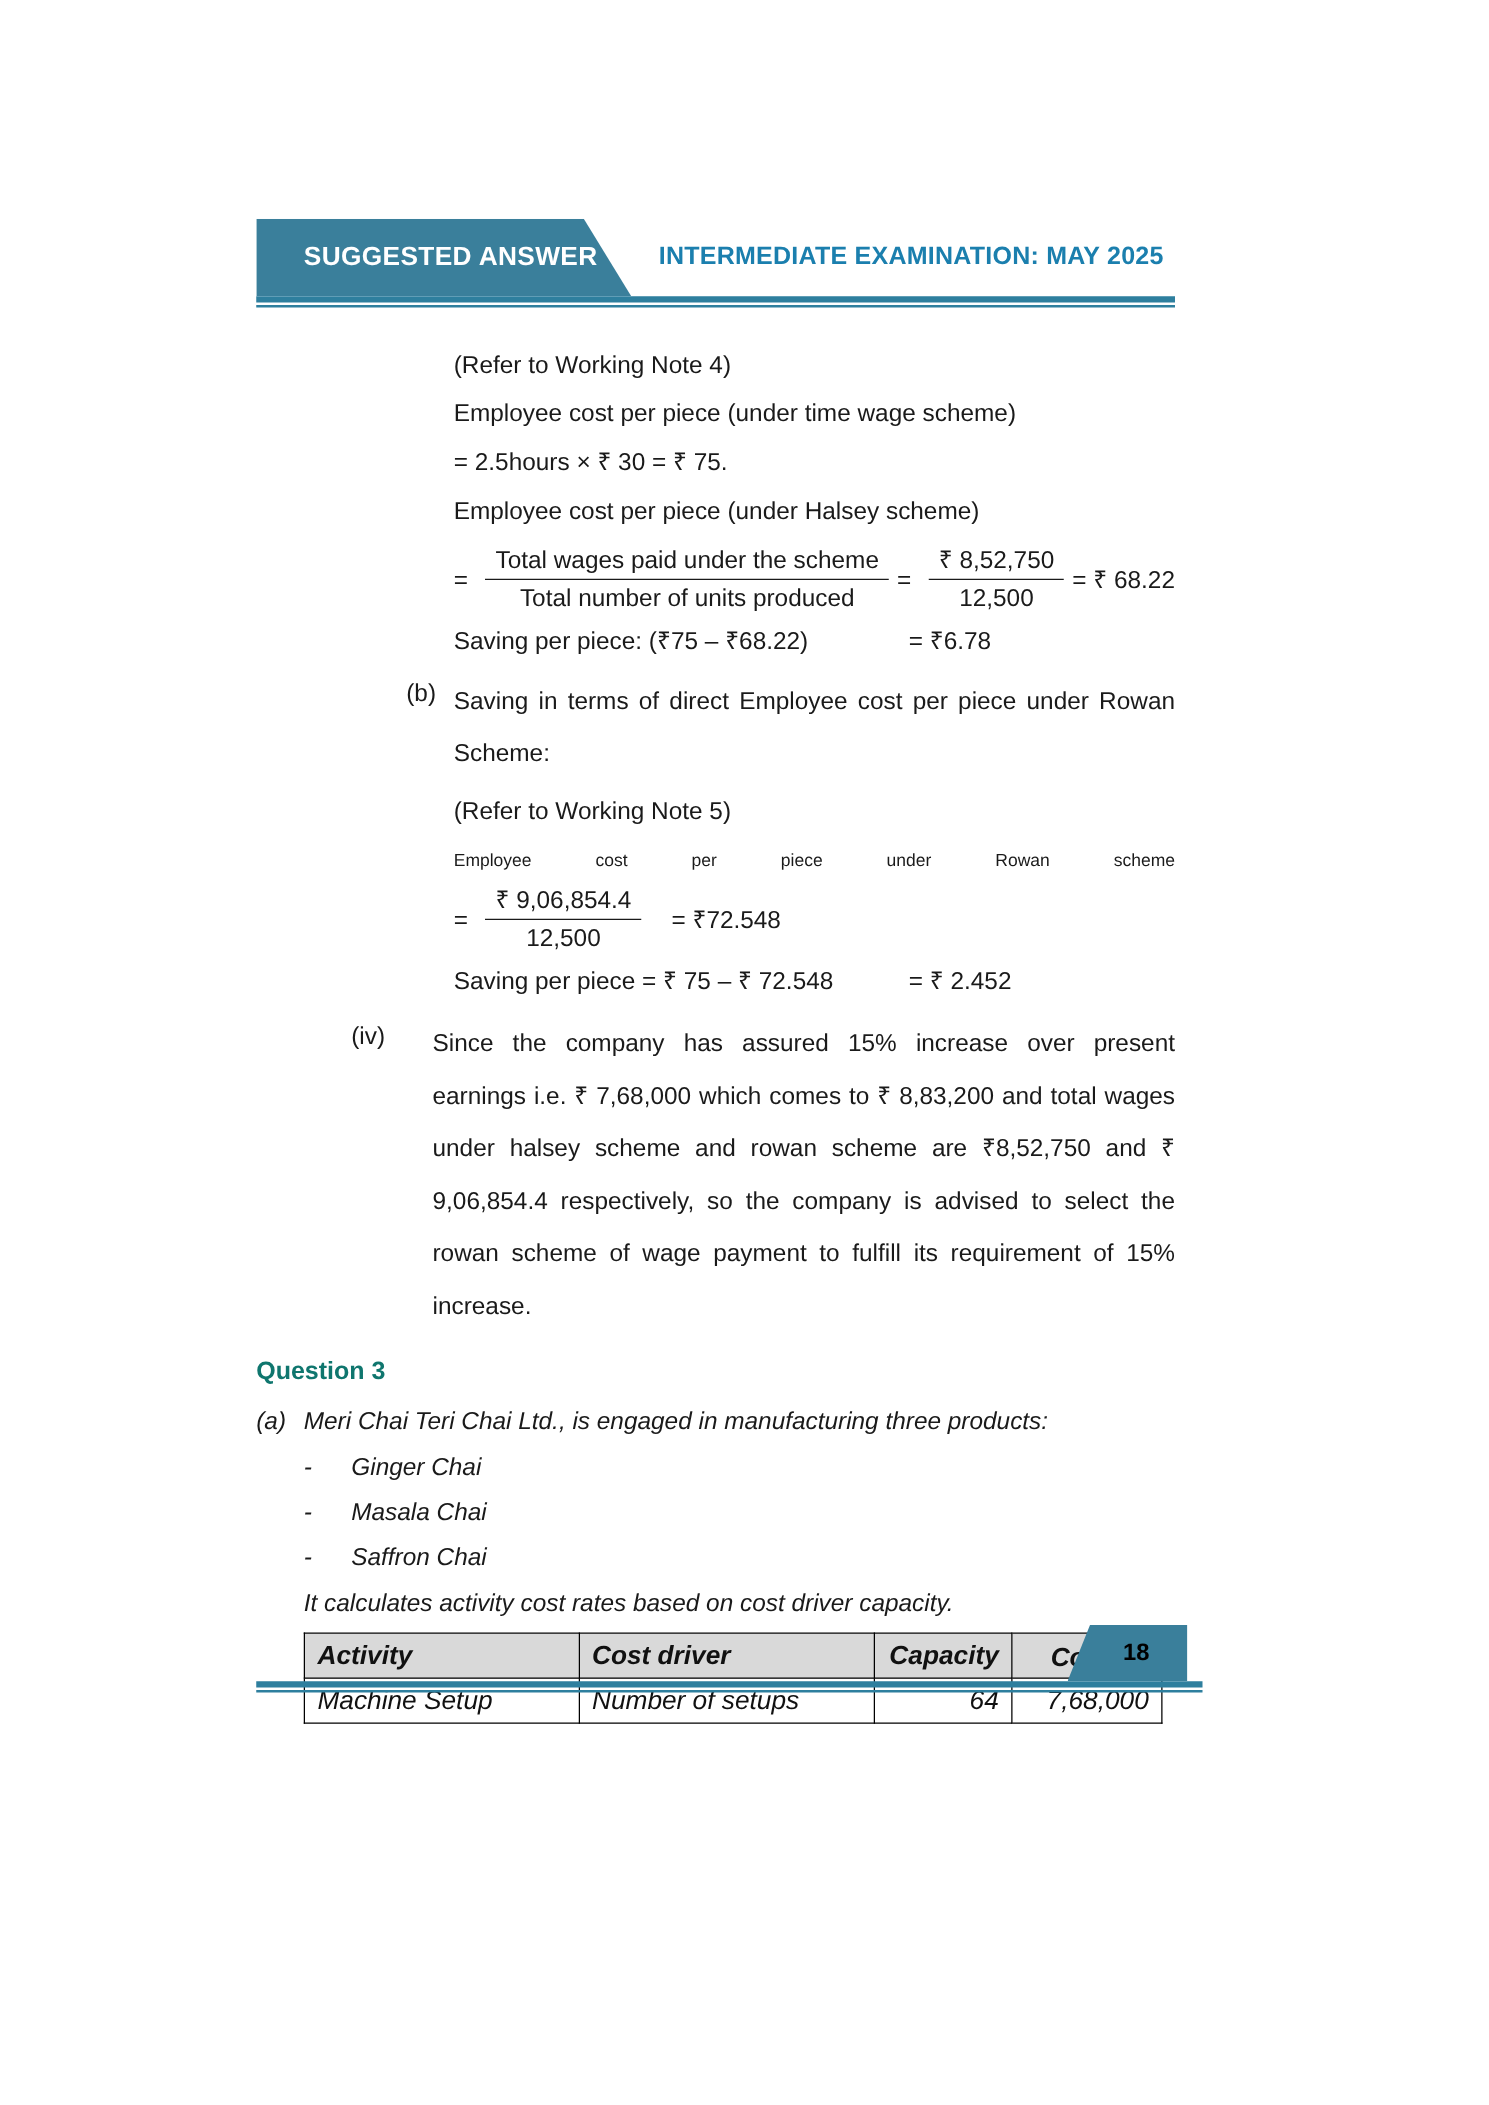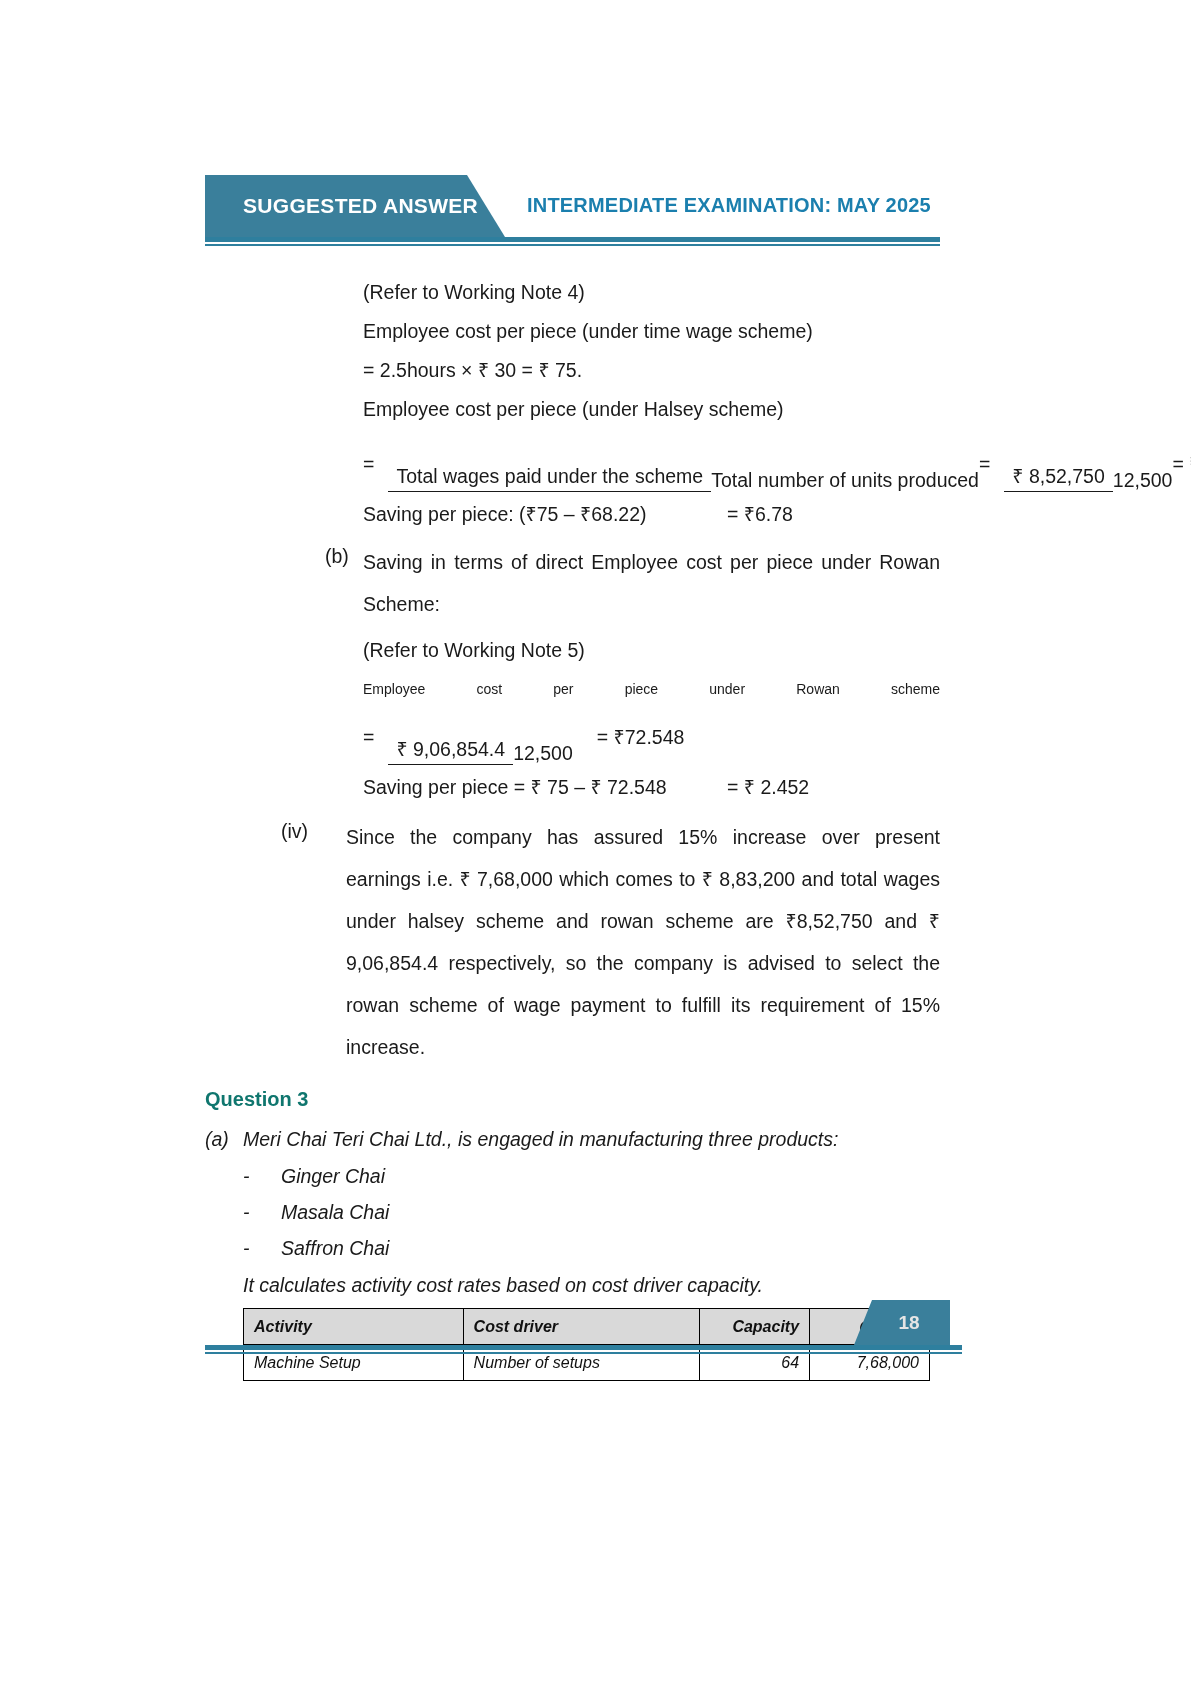--- a/index.html
+++ b/index.html
@@ -35,21 +35,21 @@
   .rule-thin  { height:2px; background:var(--teal-line, #2e7f9e); }
 
   
   .content { margin-left:205px; width:735px; padding-top:34px; font-size:19.5px; }
   .sec-a { margin-left:158px; width:577px; }
   p.line { font-size:19.5px; line-height:24px; margin:0 0 15px; }
   .formula-row { display:flex; align-items:center; margin:4px 0 10px; font-size:19.5px; line-height:24px; }
   .formula-row.spread-groups { justify-content:space-between; }
   .fgroup { display:flex; align-items:center; }
   .fgroup .eq { margin-right:14px; }
-  .frac { display:inline-flex; flex-direction:row; align-items:center;margin-top:28px; }
+  .frac { display:inline-flex; flex-direction:column; align-items:center; }
   .frac .num { padding:0 8px 3px; border-bottom:1.6px solid #1a1a1a; white-space:nowrap; }
   .frac .den { padding-top:3px; white-space:nowrap; }
   .formula-row .result { white-space:nowrap; }
   .saving-row { display:flex; font-size:19.5px; line-height:24px; margin:0 0 15px; }
   .saving-row .lab { width:364px; flex:none; }
   .hang { display:flex; }
   .hang .tag { flex:none; font-size:19.5px; line-height:30px; }
   .item-b { margin-left:120px; }
   .item-b .tag { width:38px; }
   .item-b .body { width:577px; }
@@ -61,38 +61,38 @@
   .item-iv .just { margin-bottom:8px; }
   h2.q3 { font-size:20px; line-height:26px; margin:10px 0 12px; color:#0f766e; font-weight:bold; }
   .item-a { display:flex; font-style:italic; margin-bottom:10px; }
   .item-a .tag { flex:none; width:38px; line-height:30px; font-size:19.5px; }
   .item-a .txt { line-height:30px; font-size:19.5px; }
   .product-row { display:flex; font-style:italic; margin-left:38px; font-size:19.5px; line-height:24px; margin-bottom:12px; }
   .product-row .dash { flex:none; width:38px; }
   .calc-line { margin-left:38px; font-style:italic; font-size:19.5px; line-height:26px; margin-top:4px; margin-bottom:10px; }
 
   
-  table.activity { margin-left:38px; border-collapse:collapse; width:687px; font-size:16px; font-style:italic; color:#111; }
+  table.activity { margin-left:38px; border-collapse:collapse; width:687px; font-size:21px; font-style:italic; color:#111; }
   table.activity th, table.activity td { border:1.8px solid #000; padding:3px 10px; height:29px; }
   table.activity th { background:#d9d9d9; text-align:left; font-weight:bold; }
   table.activity .num { text-align:right; }
   table.activity col.c1 { width:220px; }
   table.activity col.c2 { width:237px; }
   table.activity col.c3 { width:110px; }
   table.activity col.c4 { width:120px; }
 
   
   .footer { position:absolute; left:205px; top:1300px; width:757px; }
   .page-tab {
     position:absolute; right:12px; top:0; width:96px; height:45px;
     background:var(--teal-banner, #3a7f9b);
     clip-path:polygon(18px 0, 100% 0, 100% 100%, 0 100%);
     display:flex; align-items:center; justify-content:center;
   }
-  .page-tab span { color:#e5e5e5; font-weight:bold; font-size:19px; padding-left:14px; }
+  .page-tab span { color:#000000; font-weight:bold; font-size:19px; padding-left:14px; }
   .footer-rules { position:absolute; left:0; top:45px; width:100%; }
 </style>
 </head>
 <body>
 
 <div class="page">
 
   <div class="header-wrap">
     <div class="header-row">
       <div class="banner">

